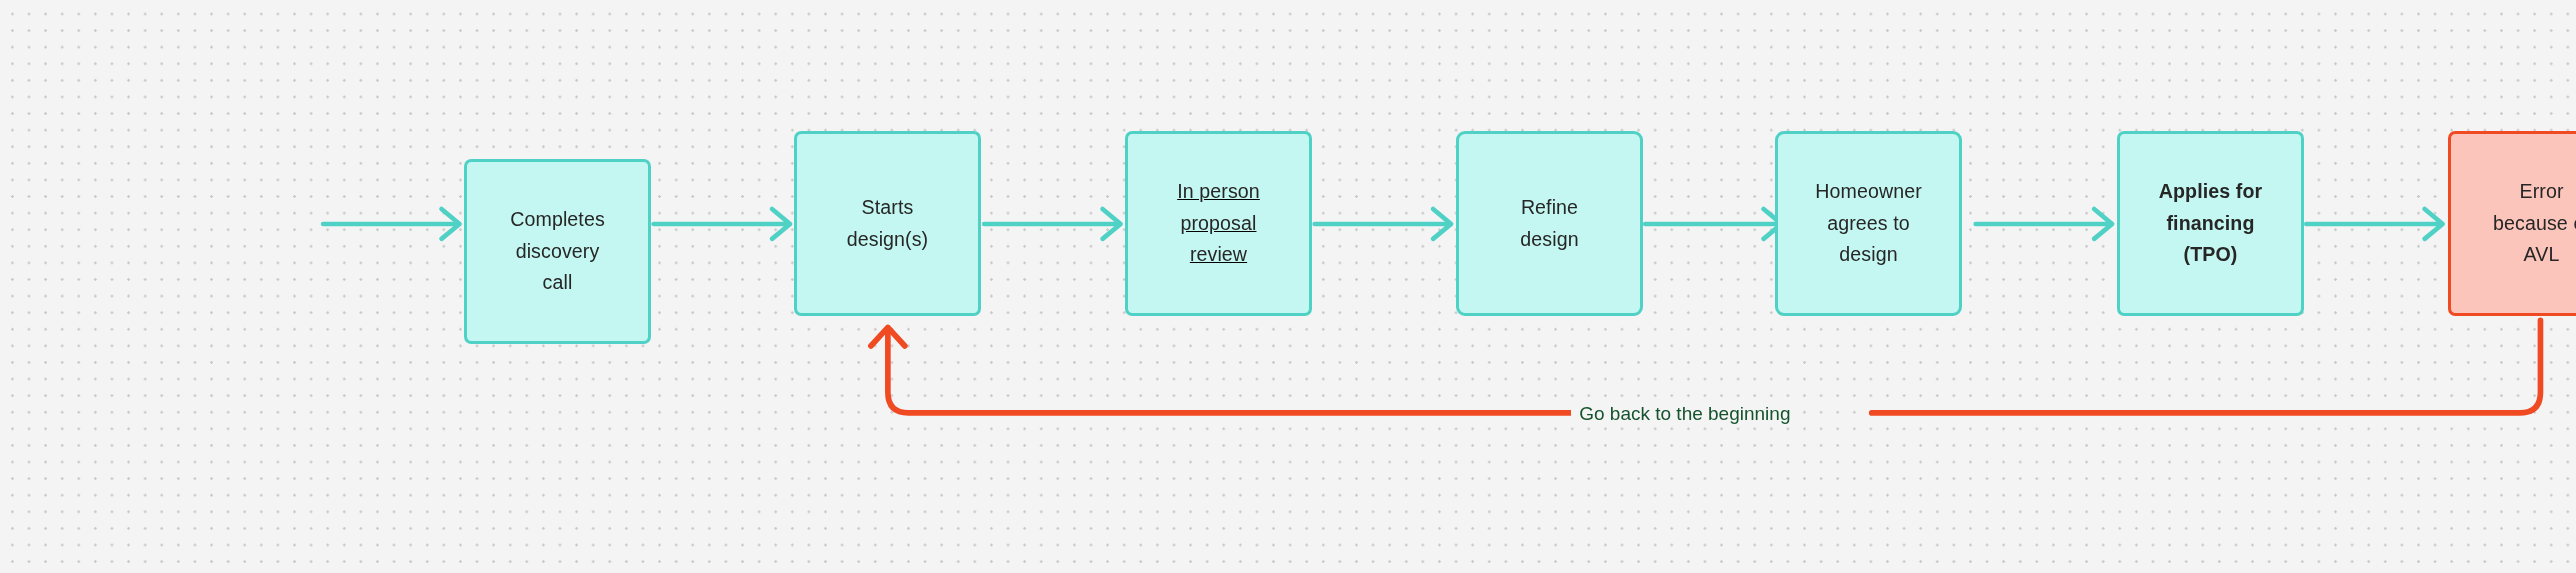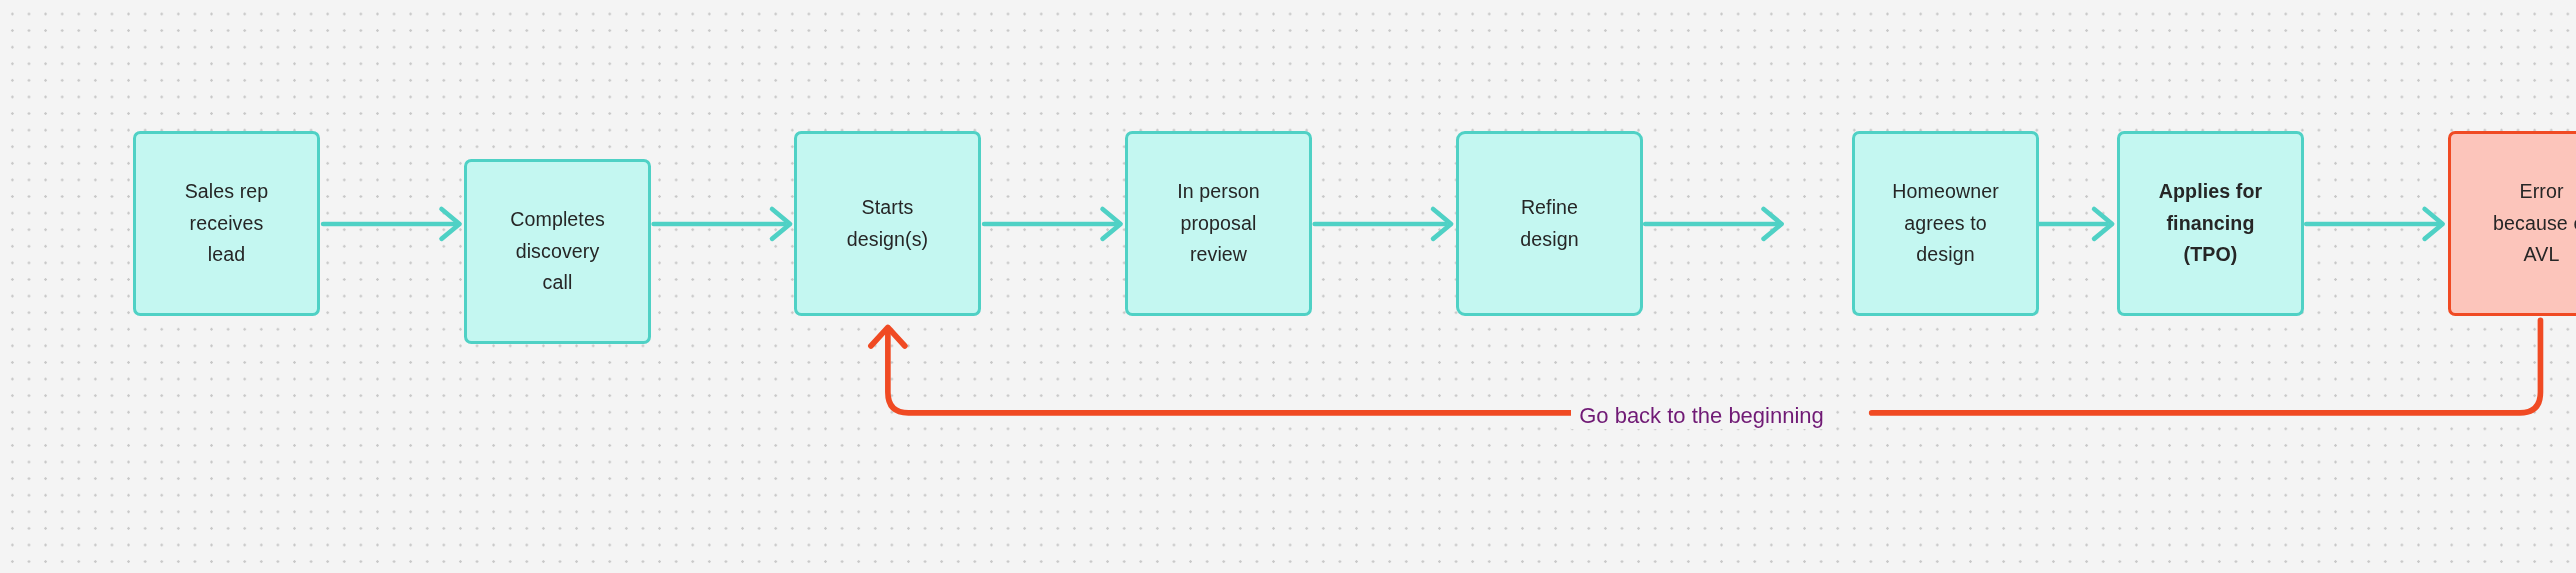--- a/index.html
+++ b/index.html
@@ -65,22 +65,22 @@
   }
   .node.error {
     border-color: #f04a23;
     background-color: #fcc5bb;
   }
 
   
   #loop-label {
     position: absolute;
     z-index: 3;
-    font-size: 22px;
-    color: #701a75;
+    font-size: 19px;
+    color: #14532d;
     white-space: nowrap;
     background-color: #f4f4f4;
     padding: 0 8.2px;
     line-height: 1.2;
   }
 </style>
 </head>
 <body>
 
 <div id="canvas">
@@ -111,49 +111,44 @@
       <path d="M 4708 406 L 4743 435 L 4708 464"></path>
     </g>
 
     <g stroke="#f04a23" stroke-width="11" fill="none" stroke-linecap="round" stroke-linejoin="round">
       <path d="M 4933 622 L 4933 762 Q 4933 802 4893 802 L 3634 802"></path>
       <path d="M 3070 802 L 1763 802 Q 1723 802 1723 762 L 1723 648"></path>
       <path d="M 1690 672 L 1723 636 L 1756 672"></path>
     </g>
   </svg>
 
-  <div class="node step" style="left:133px; top:131px;">
-    <span class="node-label">Sales rep
-receives
-lead</span>
-  </div>
 
   <div class="node step" style="left:464px; top:131px;margin-top:28px;">
     <span class="node-label">Completes
 discovery
 call</span>
   </div>
 
   <div class="node step" style="left:794px; top:131px;">
     <span class="node-label">Starts
 design(s)</span>
   </div>
 
-  <div class="node step" style="left:1125px; top:131px;">
+  <div class="node step" style="left:1125px; top:131px;text-decoration:underline;">
     <span class="node-label">In person
 proposal
 review</span>
   </div>
 
   <div class="node step" style="left:1456px; top:131px;border-radius:9px;">
     <span class="node-label">Refine
 design</span>
   </div>
 
-  <div class="node step" style="left:1852px; top:131px;">
+  <div class="node step" style="left:1775px; top:131px;border-radius:9px;">
     <span class="node-label">Homeowner
 agrees to
 design</span>
   </div>
 
   <div class="node step" style="left:2117px; top:131px;font-weight:bold;">
     <span class="node-label">Applies for
 financing
 (TPO)</span>
   </div>

